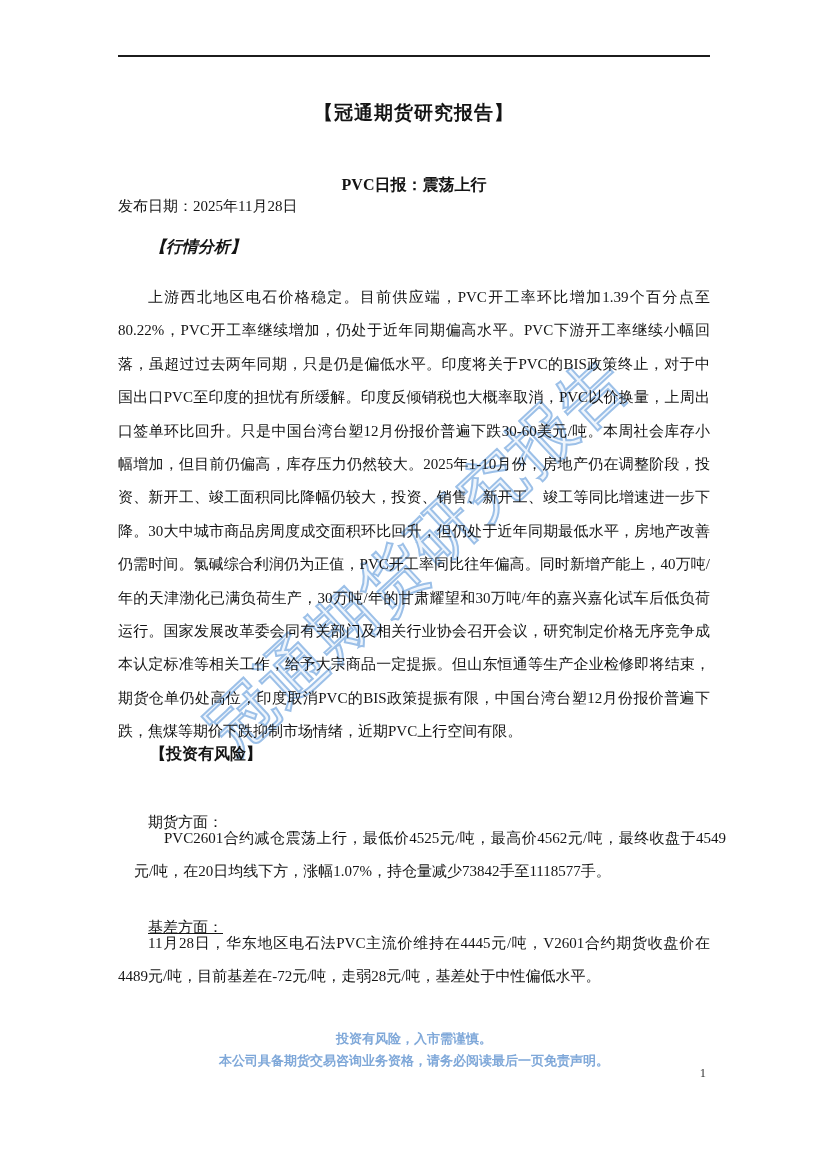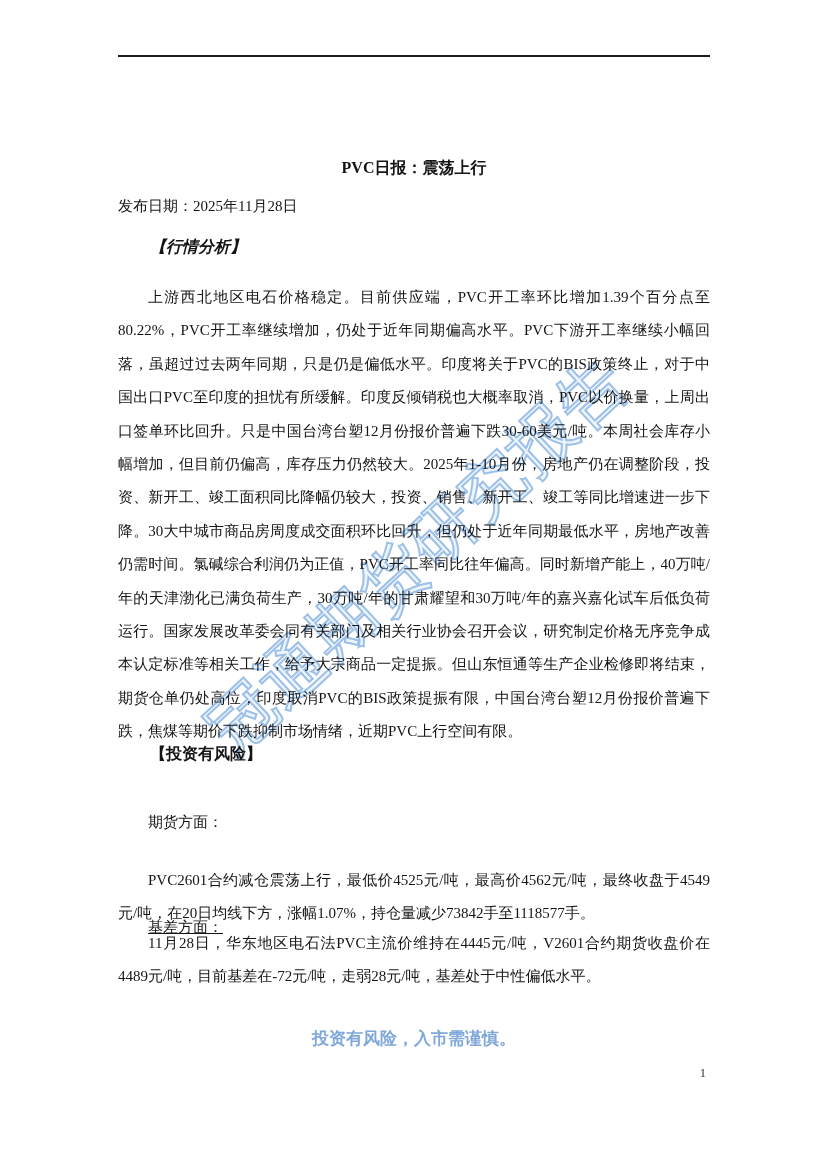--- a/index.html
+++ b/index.html
@@ -31,21 +31,21 @@
     top: 100px;
     text-align: center;
     font-size: 19px;
     font-weight: bold;
     letter-spacing: 1px;
   }
   .doc-subtitle {
     position: absolute;
     left: 0;
     right: 0;
-    top: 158px;
+    top: 175px;
     text-align: center;
     font-size: 16px;
     font-weight: bold;
   }
   .publish-date {
     position: absolute;
     left: 118px;
     right: 148px;
     top: 197px;
     text-align: left;
@@ -70,21 +70,21 @@
     position: absolute;
     width: 592px;
     font-size: 15px;
     line-height: 33.4px;
     text-align: justify;
     text-justify: inter-ideograph;
     text-indent: 2em;
   }
   .para-analysis { top: 281px; }
   .label-futures { top: 789px; }
-  .para-futures  { top: 864px; }
+  .para-futures  { top: 822px; margin-left: 16px; }
   .label-basis   { top: 894px; text-decoration: underline; }
   .para-basis    { top: 927px; }
   .plain-label {
     position: absolute;
     width: 592px;
     font-size: 15px;
     text-indent: 2em;
     margin-top: 24px;
   }
   .watermark {
@@ -100,21 +100,21 @@
     -webkit-text-stroke: 2px var(--watermark-blue, #9CC0E8);
     pointer-events: none;
     user-select: none;
   }
   .footer {
     position: absolute;
     left: 0;
     right: 0;
     top: 1028px;
     text-align: center;
-    font-size: 17px;
+    font-size: 13px;
     font-weight: bold;
     color: var(--footer-blue, #7FA8D9);
     line-height: 22px;
   }
   .page-number {
     position: absolute;
     right: 122px;
     top: 1066px;
     font-size: 12.5px;
     color: #333333;
@@ -122,20 +122,21 @@
 </style>
 </head>
 <body>
 
 <div class="page">
 
   <div class="top-divider"></div>
 
   <div class="watermark">冠通期货研究报告</div>
 
+  <div class="doc-title">【冠通期货研究报告】</div>
 
   <div class="doc-subtitle">PVC日报：震荡上行</div>
 
   <div class="publish-date">发布日期：2025年11月28日</div>
 
   <div class="content">
 
     <div class="section-heading heading-analysis">【行情分析】</div>
 
     <div class="body-para para-analysis">上游西北地区电石价格稳定。目前供应端，PVC开工率环比增加1.39个百分点至80.22%，PVC开工率继续增加，仍处于近年同期偏高水平。PVC下游开工率继续小幅回落，虽超过过去两年同期，只是仍是偏低水平。印度将关于PVC的BIS政策终止，对于中国出口PVC至印度的担忧有所缓解。印度反倾销税也大概率取消，PVC以价换量，上周出口签单环比回升。只是中国台湾台塑12月份报价普遍下跌30-60美元/吨。本周社会库存小幅增加，但目前仍偏高，库存压力仍然较大。2025年1-10月份，房地产仍在调整阶段，投资、新开工、竣工面积同比降幅仍较大，投资、销售、新开工、竣工等同比增速进一步下降。30大中城市商品房周度成交面积环比回升，但仍处于近年同期最低水平，房地产改善仍需时间。氯碱综合利润仍为正值，PVC开工率同比往年偏高。同时新增产能上，40万吨/年的天津渤化已满负荷生产，30万吨/年的甘肃耀望和30万吨/年的嘉兴嘉化试车后低负荷运行。国家发展改革委会同有关部门及相关行业协会召开会议，研究制定价格无序竞争成本认定标准等相关工作，给予大宗商品一定提振。但山东恒通等生产企业检修即将结束，期货仓单仍处高位，印度取消PVC的BIS政策提振有限，中国台湾台塑12月份报价普遍下跌，焦煤等期价下跌抑制市场情绪，近期PVC上行空间有限。</div>
@@ -147,17 +148,18 @@
     <div class="body-para para-futures">PVC2601合约减仓震荡上行，最低价4525元/吨，最高价4562元/吨，最终收盘于4549元/吨，在20日均线下方，涨幅1.07%，持仓量减少73842手至1118577手。</div>
 
     <div class="plain-label label-basis">基差方面：</div>
 
     <div class="body-para para-basis">11月28日，华东地区电石法PVC主流价维持在4445元/吨，V2601合约期货收盘价在4489元/吨，目前基差在-72元/吨，走弱28元/吨，基差处于中性偏低水平。</div>
 
   </div>
 
   <div class="footer">
     <div>投资有风险，入市需谨慎。</div>
+    <div>本公司具备期货交易咨询业务资格，请务必阅读最后一页免责声明。</div>
   </div>
 
   <div class="page-number">1</div>
 
 </div>
 
 </body></html>

